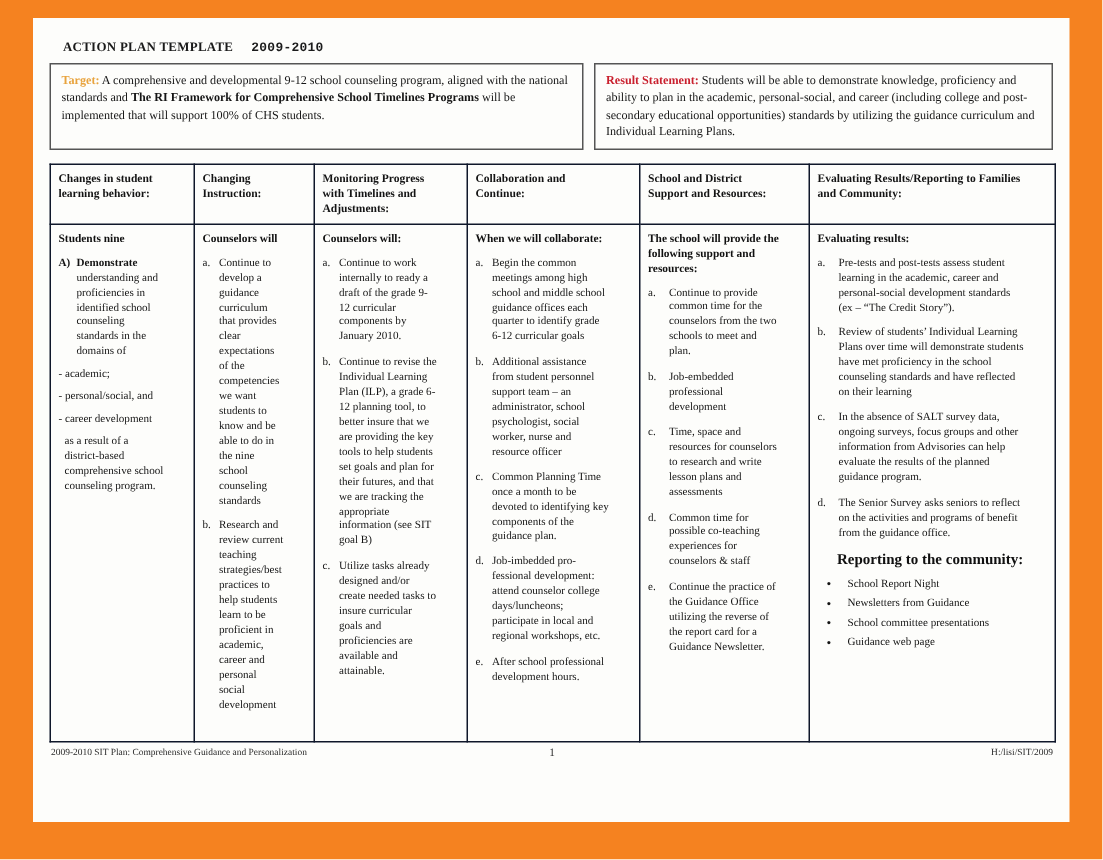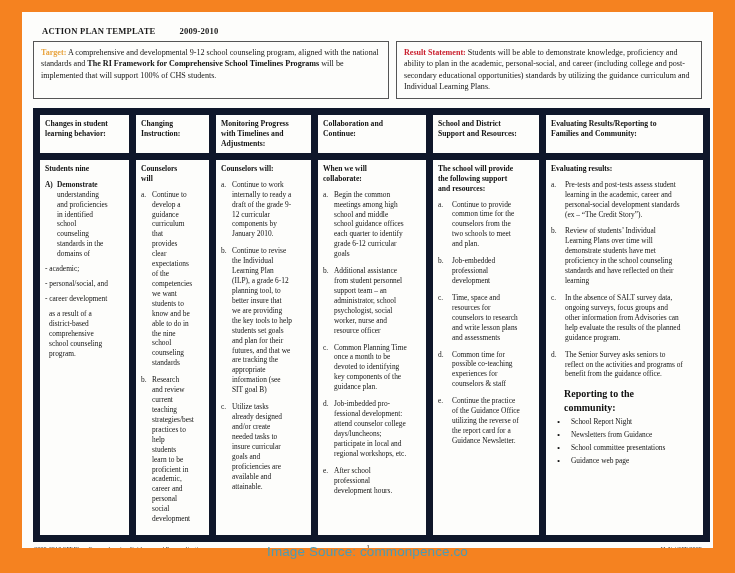--- a/index.html
+++ b/index.html
@@ -31,21 +31,21 @@
 
   
   .title-line {
     font-weight: bold;
     font-size: 8.6px;
     letter-spacing: 0.2px;
     color: #1b1b1b;
     margin: 0 0 5px 9px;
     font-family: "Liberation Serif", serif;
   }
-  .title-year { margin-left: 24px; }
+  .title-year { margin-left: 12px; font-family: Liberation Mono, monospace; }
 
   .top-boxes {
     display: flex;
     gap: 7px;
     margin-bottom: 9px;
   }
   .box {
     border: 1px solid #555;
     padding: 5px 6px 5px 7px;
     font-size: 8.1px;
@@ -59,21 +59,21 @@
   .lbl-result { color: #c9202e; font-weight: bold; }
   .b { font-weight: bold; }
 
   
   table.grid {
     width: 670px;
     border-collapse: collapse;
     table-layout: fixed;
   }
   table.grid td {
-    border: 7px solid #0f172a;
+    border: 1px solid #0f172a;
     vertical-align: top;
     padding: 4px 19px 4px 5px;
     font-size: 7.4px;
     line-height: 1.34;
     color: #141414;
   }
   tr.hdr td {
     height: 40px;
     font-weight: bold;
     font-size: 7.7px;
@@ -284,15 +284,14 @@
 
       <div class="page-footer">
         <span class="pf-left">2009-2010 SIT Plan: Comprehensive Guidance and Personalization</span>
         <span class="pf-center">1</span>
         <span class="pf-right">H:/lisi/SIT/2009</span>
       </div>
 
     </div>
   </div>
 
-  <div class="watermark">Image Source: commonpence.co</div>
 
 </div>
 
 </body></html>

